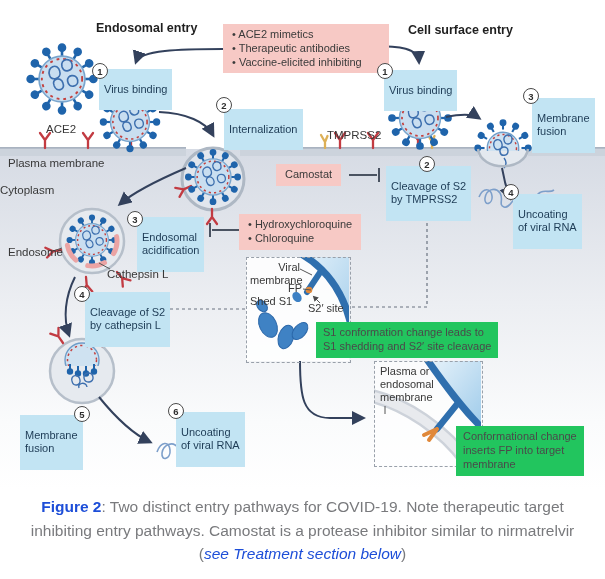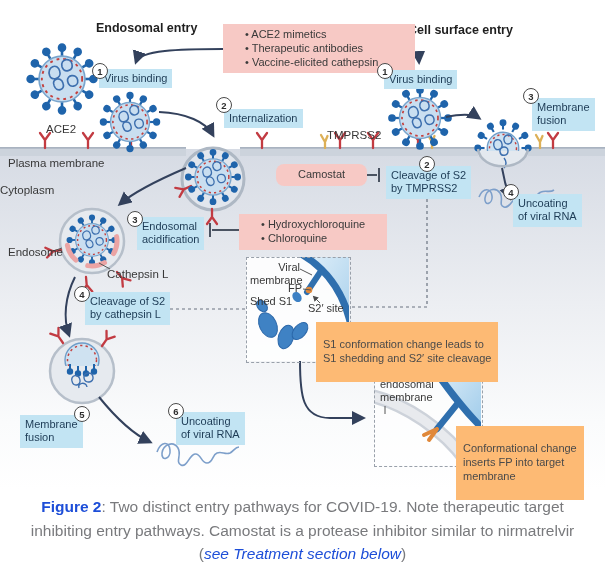--- a/index.html
+++ b/index.html
@@ -2,27 +2,27 @@
 <html><head>
 <meta charset="utf-8">
 <style>
   html,body{margin:0;padding:0;background:#fff;font-family:"Liberation Sans",sans-serif;}
   .stage{position:relative;width:605px;height:579px;background:#fff;overflow:hidden;}
   .gfx{position:absolute;left:0;top:0;z-index:0;}
   .hdr{position:absolute;z-index:3;font-size:12.5px;font-weight:bold;color:#1f1f1f;white-space:nowrap;}
   .num{position:absolute;z-index:4;width:14px;height:14px;border:1.2px solid #4a4a4a;border-radius:50%;
        background:#fff;font-size:9.5px;font-weight:bold;color:#2e2e2e;display:flex;align-items:center;justify-content:center;}
   .bluebox{position:absolute;z-index:3;background:#c2e4f3;color:#1d3b55;font-size:11px;line-height:1.22;
-       padding:3px 5px;white-space:nowrap;}
+       padding:14px 5px;white-space:nowrap;}
   .pinkbox{position:absolute;z-index:3;background:#f7c9c5;color:#3a3a3a;font-size:11px;line-height:1.25;
-       padding:4px 22px;white-space:nowrap;}
+       padding:4px 9px;white-space:nowrap;}
   .pinkbox .li{display:block;}
   .pinkbox .li::before{content:"• ";}
-  .graybox{position:absolute;z-index:3;background:#fdba74;color:#4a4a4a;font-size:11px;line-height:1.27;
-       padding:16px 7px;white-space:nowrap;}
+  .graybox{position:absolute;z-index:3;background:#22c55e;color:#4a4a4a;font-size:11px;line-height:1.27;
+       padding:4px 7px;white-space:nowrap;}
   .dashbox{position:absolute;z-index:1;border:1.6px dashed #99a0aa;background:transparent;}
   .lbl{position:absolute;z-index:3;font-size:11.5px;color:#383838;line-height:1.2;white-space:nowrap;}
   .lbl.small{font-size:11px;}
   .rt{text-align:right;}
   .caption{position:absolute;z-index:3;left:0;right:0;top:495px;padding:0 16px;text-align:center;
        font-size:15.5px;line-height:1.52;color:#797a7d;}
   .cap-bold{font-weight:bold;color:#1d4ed8;}
   .cap-red{color:#1d4ed8;font-style:italic;}
   span[data-bind]{white-space:pre-wrap;}
 </style>
@@ -245,23 +245,23 @@
 
   <div class="dashbox" style="left:246px;top:257px;width:103px;height:104px;"></div>
   <div class="dashbox" style="left:374px;top:361px;width:107px;height:104px;"></div>
 
   <div class="hdr" style="left:408px;top:23px;" data-bind="headers.right">Cell surface entry</div>
   <div class="hdr" style="left:96px;top:21px;" data-bind="headers.left">Endosomal entry</div>
 
   <div class="pinkbox" style="left:223px;top:24px;width:148px;">
     <span class="li" data-bind="inhibitors.top.items.0">ACE2 mimetics</span>
     <span class="li" data-bind="inhibitors.top.items.1">Therapeutic antibodies</span>
-    <span class="li" data-bind="inhibitors.top.items.2">Vaccine-elicited cathepsin</span>
-  </div>
-  <div class="pinkbox" style="left:276px;top:164px;border-radius:8px;">
+    <span class="li" data-bind="inhibitors.top.items.2">Vaccine-elicited inhibiting</span>
+  </div>
+  <div class="pinkbox" style="left:276px;top:164px;">
     <span data-bind="inhibitors.camostat.label">Camostat</span>
   </div>
   <div class="pinkbox" style="left:239px;top:214px;">
     <span class="li" data-bind="inhibitors.endosomal.items.0">Hydroxychloroquine</span>
     <span class="li" data-bind="inhibitors.endosomal.items.1">Chloroquine</span>
   </div>
 
   <div class="num" style="left:92px;top:63px;" data-bind="steps.left_virus_binding.num">1</div>
   <div class="num" style="left:216px;top:97px;" data-bind="steps.internalization.num">2</div>
   <div class="num" style="left:127px;top:211px;" data-bind="steps.endosomal_acidification.num">3</div>

